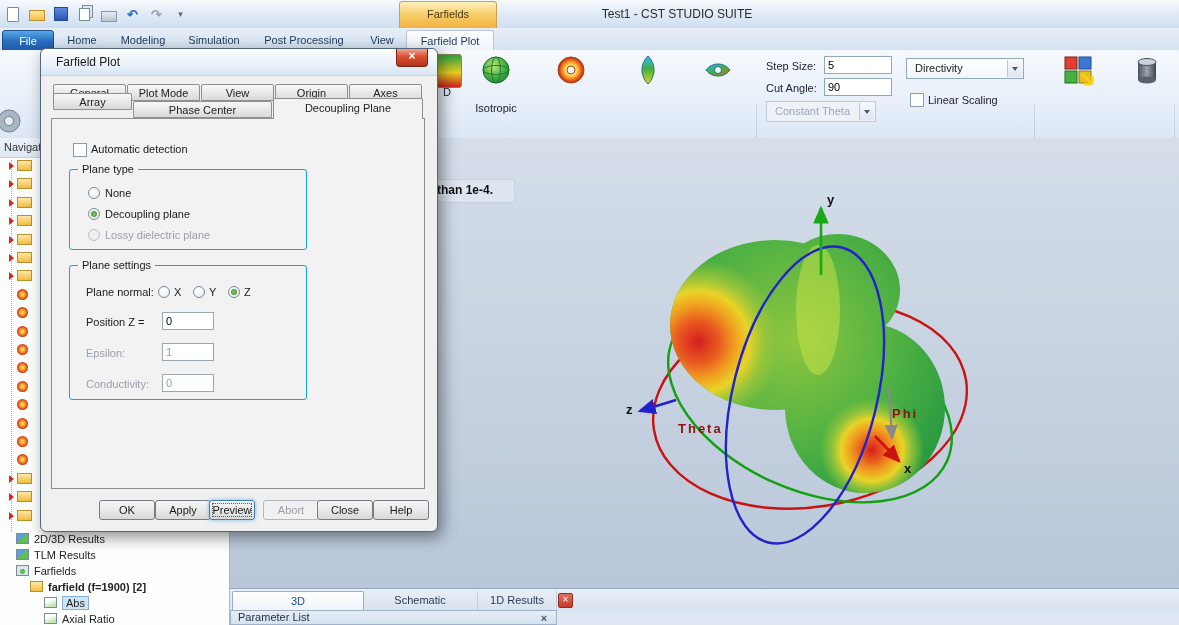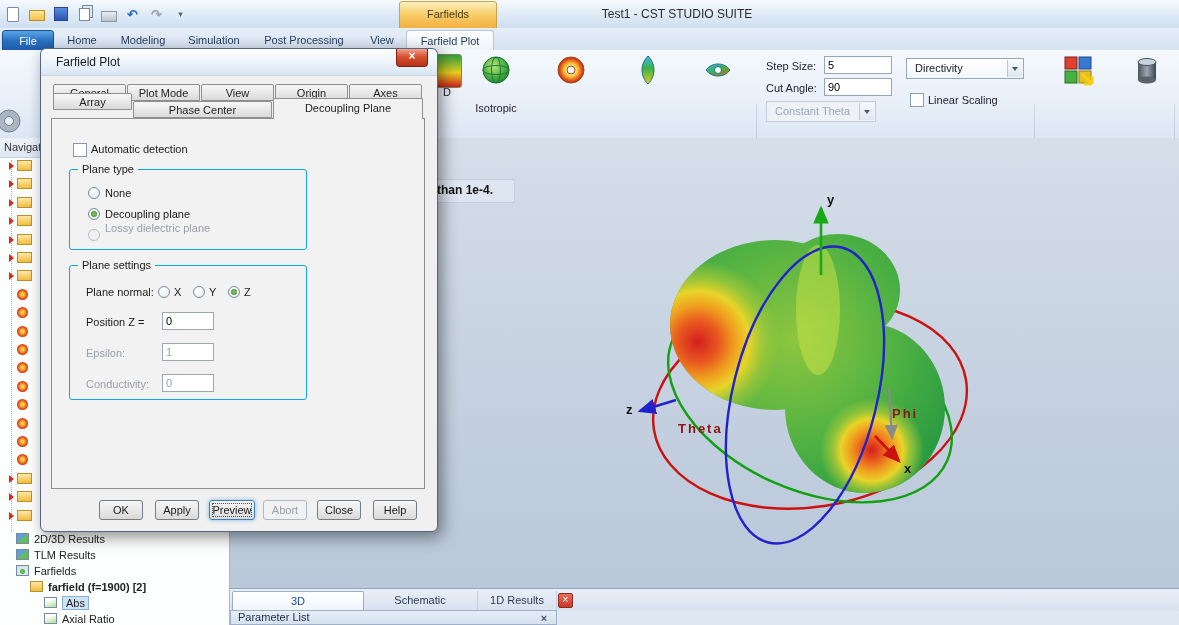--- a/index.html
+++ b/index.html
@@ -89,21 +89,21 @@
   .grp{position:absolute;border:1px solid #0ea5e9;border-radius:3px}
   .grp-lbl{position:absolute;top:-7px;left:8px;background:#f2f2f2;padding:0 4px;color:#1a1a1a}
   .radio{position:absolute;width:12px;height:12px;border-radius:50%;border:1px solid #7a8a99;background:radial-gradient(circle at 35% 30%,#fff,#e4e8ec);box-sizing:border-box}
   .radio.sel::after{content:"";position:absolute;left:2px;top:2px;width:6px;height:6px;border-radius:50%;background:radial-gradient(#8fd06a,#2f7a1f)}
   .radio.dis{border-color:#b8bec6;background:#f0f0f0}
   .flabel{position:absolute;color:#1a1a1a;white-space:nowrap}
   .flabel.dis{color:#9aa0a8}
   .chk{position:absolute;width:12px;height:12px;border:1px solid #8a98a8;background:#fff}
   .tinput{position:absolute;height:16px;width:44px;border:1px solid #9aa8b4;background:#fff;font-size:11px;padding:0 3px;font-family:inherit}
   .tinput.dis{color:#9aa0a8}
-  .dbtn{position:absolute;width:44px;height:20px;border:1px solid #747c86;border-radius:3px;
+  .dbtn{position:absolute;width:56px;height:20px;border:1px solid #747c86;border-radius:3px;
        background:linear-gradient(#f7f7f7,#e9e9e9 50%,#d9d9d9);text-align:center;line-height:18px;color:#1a1a1a;box-sizing:border-box}
   .dbtn.focus{border:1px solid #3c7fb1;box-shadow:0 0 4px #7ab8e8;outline:1px dotted #555;outline-offset:-4px}
   .dbtn.dis{color:#9aa0a8;background:#f1f1f1;border-color:#b2b8c0}
 </style>
 </head>
 <body>
 
 <div id="root">
 
   <div class="abs titlebar">
@@ -401,21 +401,21 @@
     <span class="chk" style="left:32px;top:94px"></span>
     <div class="flabel" style="left:50px;top:94px">Automatic detection</div>
 
     <div class="grp" style="left:28px;top:120px;width:236px;height:79px">
       <div class="grp-lbl txt">Plane type</div>
       <span class="radio" style="left:18px;top:17px"></span>
       <div class="flabel" style="left:35px;top:17px">None</div>
       <span class="radio sel" style="left:18px;top:38px"></span>
       <div class="flabel" style="left:35px;top:38px">Decoupling plane</div>
       <span class="radio dis" style="left:18px;top:59px"></span>
-      <div class="flabel dis" style="left:35px;top:52px">Lossy dielectric plane</div>
+      <div class="flabel dis" style="left:35px;top:59px">Lossy dielectric plane</div>
     </div>
 
     <div class="grp" style="left:28px;top:216px;width:236px;height:133px">
       <div class="grp-lbl txt">Plane settings</div>
       <div class="flabel" style="left:16px;top:20px">Plane normal:</div>
       <span class="radio" style="left:88px;top:20px"></span>
       <div class="flabel" style="left:104px;top:20px">X</div>
       <span class="radio" style="left:123px;top:20px"></span>
       <div class="flabel" style="left:139px;top:20px">Y</div>
       <span class="radio sel" style="left:158px;top:20px"></span>

